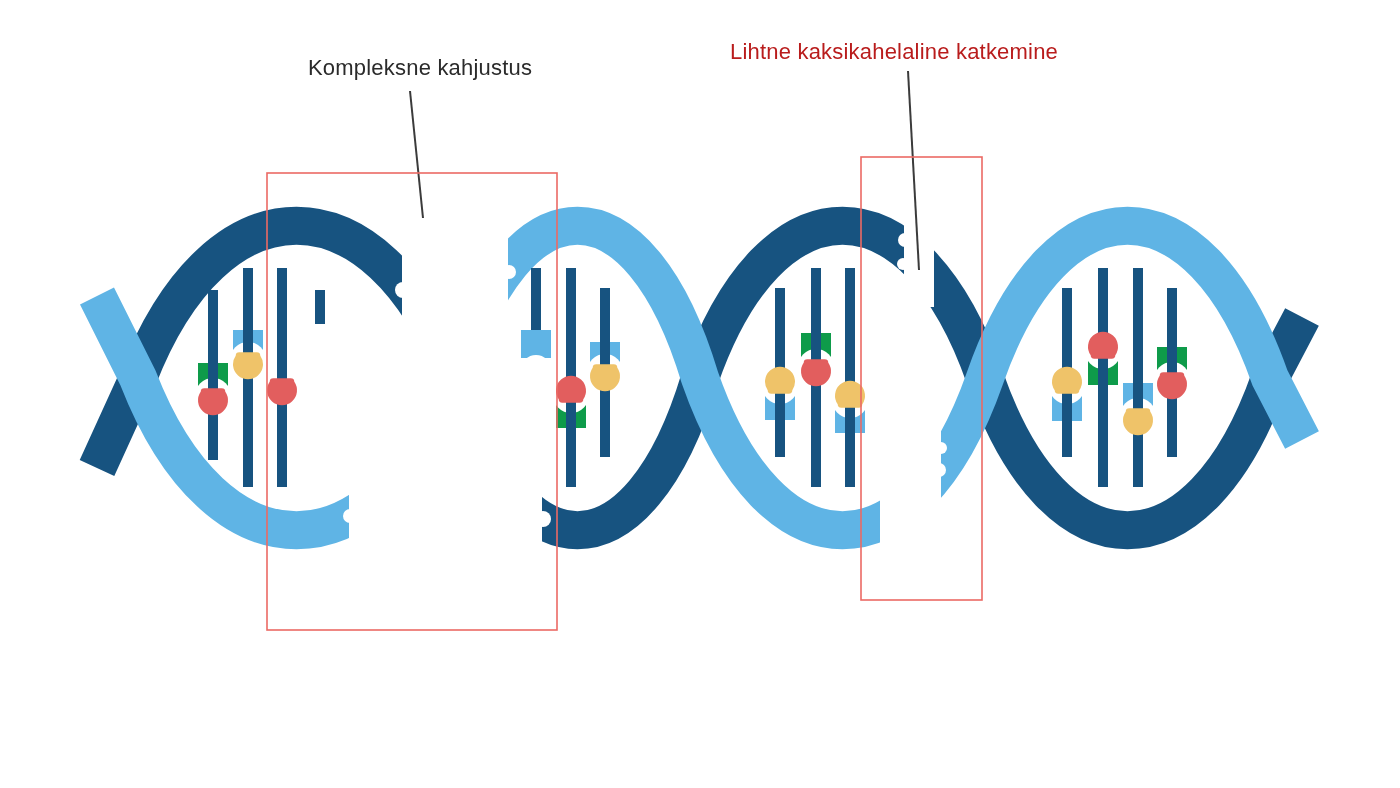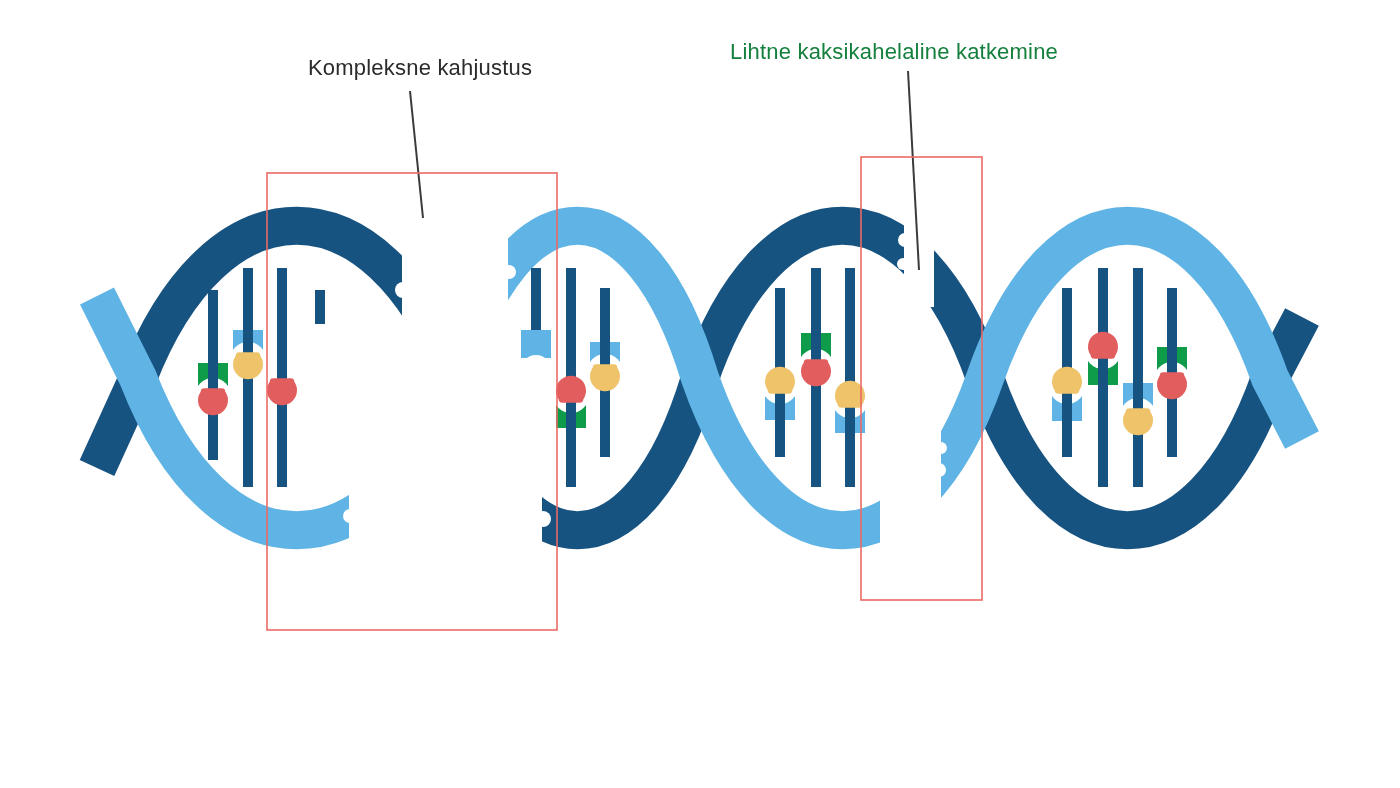--- a/index.html
+++ b/index.html
@@ -118,14 +118,14 @@
         <circle cx="1172" cy="380" r="18" fill="#FFFFFF"></circle>
         <rect x="1167" y="288" width="10" height="169" fill="#175380"></rect>
         <path d="M 1159.7 375.75 Q 1159.7 372.3 1163.3 372.3 L 1180.7 372.3 Q 1184.3 372.3 1184.3 375.75 A 15 15 0 1 1 1159.7 375.75 Z" fill="#E25E5E"></path>
       </g>
       <line x1="410" y1="91" x2="423" y2="218" stroke="#3B3B3B" stroke-width="2"></line>
       <line x1="908" y1="71" x2="919" y2="270" stroke="#3B3B3B" stroke-width="2"></line>
       <rect x="267" y="173" width="290" height="457" fill="none" stroke="#EB6A64" stroke-width="1.6"></rect>
       <rect x="861" y="157" width="121" height="443" fill="none" stroke="#EB6A64" stroke-width="1.6"></rect>
     </svg>
   <div class="diagram-label" id="label-complex-damage" style="color: rgb(43, 43, 43);">Kompleksne kahjustus</div>
-  <div class="diagram-label" id="label-double-strand-break" style="color: #15803d;">Lihtne kaksikahelaline katkemine</div>
+  <div class="diagram-label" id="label-double-strand-break" style="color: #b91c1c;">Lihtne kaksikahelaline katkemine</div>
 </div>
 
 </body></html>

